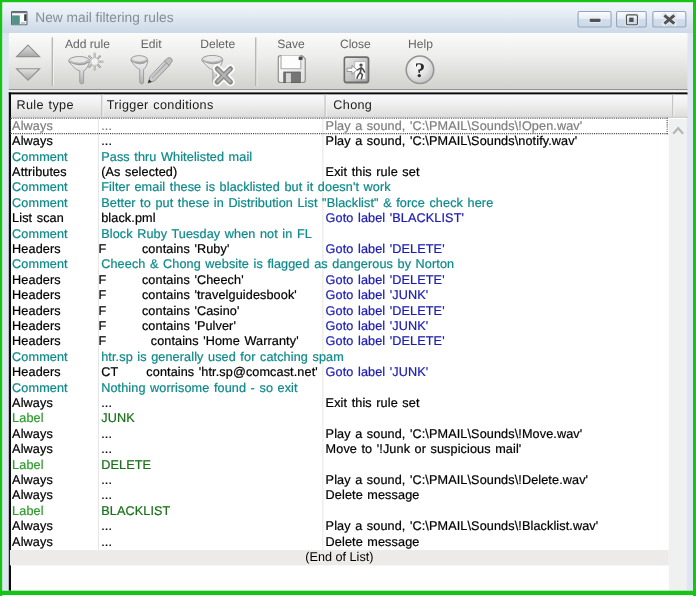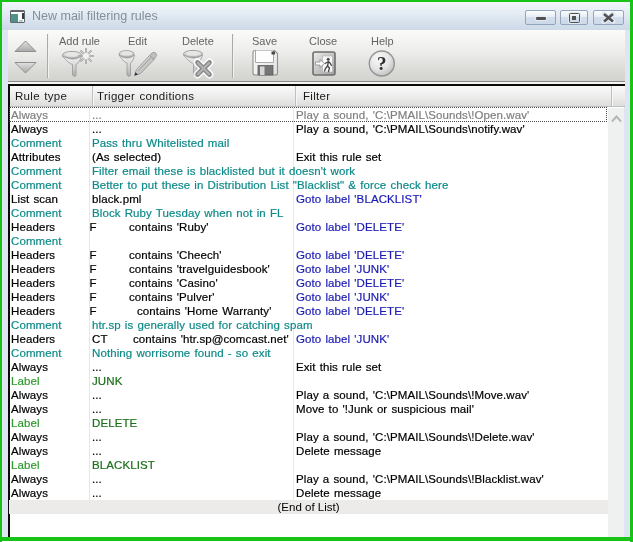--- a/index.html
+++ b/index.html
@@ -204,38 +204,38 @@
 
 <div class="abs" id="listbg"></div>
 <div class="abs" id="ltop"></div>
 <div class="abs" id="lleft"></div>
 <div class="abs" id="lhead"></div>
 <div class="abs hsep" style="left:92px"></div>
 <div class="abs hsep" style="left:295px"></div>
 <div class="abs hsep" style="left:611px"></div>
 <div class="abs hlabel" style="left:15px">Rule type</div>
 <div class="abs hlabel" style="left:97px">Trigger conditions</div>
-<div class="abs hlabel" style="left:303px">Filter</div>
+<div class="abs hlabel" style="left:303px">Chong</div>
 <div class="abs colline" style="left:89px"></div>
 <div class="abs colline" style="left:293px"></div>
 <div class="abs" id="sbar">
 <svg width="17" height="16" style="position:absolute;left:0;top:4px">
 <path d="M4 9.5 L8.5 4.5 L13 9.5" stroke="#b5b5b5" stroke-width="2" fill="none"></path>
 </svg>
 </div>
 <div class="row" style="top:108px"><span class="c1" style="color:#7f7f7f">Always</span><span class="cx" style="left:83px;color:#7f7f7f">...</span><span class="c3" style="color:#7f7f7f">Play a sound, 'C:\PMAIL\Sounds\!Open.wav'</span></div>
 <div class="row" style="top:122px"><span class="c1" style="color:#000000">Always</span><span class="cx" style="left:83px;color:#000000">...</span><span class="c3" style="color:#000000">Play a sound, 'C:\PMAIL\Sounds\notify.wav'</span></div>
 <div class="row" style="top:136px"><span class="c1" style="color:#0e8a8a">Comment</span><span class="cx" style="left:83px;color:#0e8a8a">Pass thru Whitelisted mail</span></div>
 <div class="row" style="top:150px"><span class="c1" style="color:#000000">Attributes</span><span class="cx" style="left:83px;color:#000000">(As selected)</span><span class="c3" style="color:#000000">Exit this rule set</span></div>
 <div class="row" style="top:164px"><span class="c1" style="color:#0e8a8a">Comment</span><span class="cx" style="left:83px;color:#0e8a8a">Filter email these is blacklisted but it doesn't work</span></div>
 <div class="row" style="top:178px"><span class="c1" style="color:#0e8a8a">Comment</span><span class="cx" style="left:83px;color:#0e8a8a">Better to put these in Distribution List "Blacklist" &amp; force check here</span></div>
 <div class="row" style="top:192px"><span class="c1" style="color:#000000">List scan</span><span class="cx" style="left:83px;color:#000000">black.pml</span><span class="c3" style="color:#1b1bb4">Goto label 'BLACKLIST'</span></div>
 <div class="row" style="top:206px"><span class="c1" style="color:#0e8a8a">Comment</span><span class="cx" style="left:83px;color:#0e8a8a">Block Ruby Tuesday when not in FL</span></div>
 <div class="row" style="top:220px"><span class="c1" style="color:#000000">Headers</span><span class="cx" style="left:80.5px;color:#000000">F</span><span class="cx" style="left:120px;color:#000000">contains 'Ruby'</span><span class="c3" style="color:#1b1bb4">Goto label 'DELETE'</span></div>
-<div class="row" style="top:234px"><span class="c1" style="color:#0e8a8a">Comment</span></div>
+<div class="row" style="top:234px"><span class="c1" style="color:#0e8a8a">Comment</span><span class="cx" style="left:83px;color:#0e8a8a">Cheech &amp; Chong website is flagged as dangerous by Norton</span></div>
 <div class="row" style="top:248px"><span class="c1" style="color:#000000">Headers</span><span class="cx" style="left:80.5px;color:#000000">F</span><span class="cx" style="left:120px;color:#000000">contains 'Cheech'</span><span class="c3" style="color:#1b1bb4">Goto label 'DELETE'</span></div>
 <div class="row" style="top:262px"><span class="c1" style="color:#000000">Headers</span><span class="cx" style="left:80.5px;color:#000000">F</span><span class="cx" style="left:120px;color:#000000">contains 'travelguidesbook'</span><span class="c3" style="color:#1b1bb4">Goto label 'JUNK'</span></div>
 <div class="row" style="top:276px"><span class="c1" style="color:#000000">Headers</span><span class="cx" style="left:80.5px;color:#000000">F</span><span class="cx" style="left:120px;color:#000000">contains 'Casino'</span><span class="c3" style="color:#1b1bb4">Goto label 'DELETE'</span></div>
 <div class="row" style="top:290px"><span class="c1" style="color:#000000">Headers</span><span class="cx" style="left:80.5px;color:#000000">F</span><span class="cx" style="left:120px;color:#000000">contains 'Pulver'</span><span class="c3" style="color:#1b1bb4">Goto label 'JUNK'</span></div>
 <div class="row" style="top:304px"><span class="c1" style="color:#000000">Headers</span><span class="cx" style="left:80.5px;color:#000000">F</span><span class="cx" style="left:128px;color:#000000">contains 'Home Warranty'</span><span class="c3" style="color:#1b1bb4">Goto label 'DELETE'</span></div>
 <div class="row" style="top:318px"><span class="c1" style="color:#0e8a8a">Comment</span><span class="cx" style="left:83px;color:#0e8a8a">htr.sp is generally used for catching spam</span></div>
 <div class="row" style="top:332px"><span class="c1" style="color:#000000">Headers</span><span class="cx" style="left:83px;color:#000000">CT</span><span class="cx" style="left:124px;color:#000000">contains 'htr.sp@comcast.net'</span><span class="c3" style="color:#1b1bb4">Goto label 'JUNK'</span></div>
 <div class="row" style="top:346px"><span class="c1" style="color:#0e8a8a">Comment</span><span class="cx" style="left:83px;color:#0e8a8a">Nothing worrisome found - so exit</span></div>
 <div class="row" style="top:360px"><span class="c1" style="color:#000000">Always</span><span class="cx" style="left:83px;color:#000000">...</span><span class="c3" style="color:#000000">Exit this rule set</span></div>
 <div class="row" style="top:374px"><span class="c1" style="color:#2f9c2f">Label</span><span class="cx" style="left:83px;color:#1a701a">JUNK</span></div>

